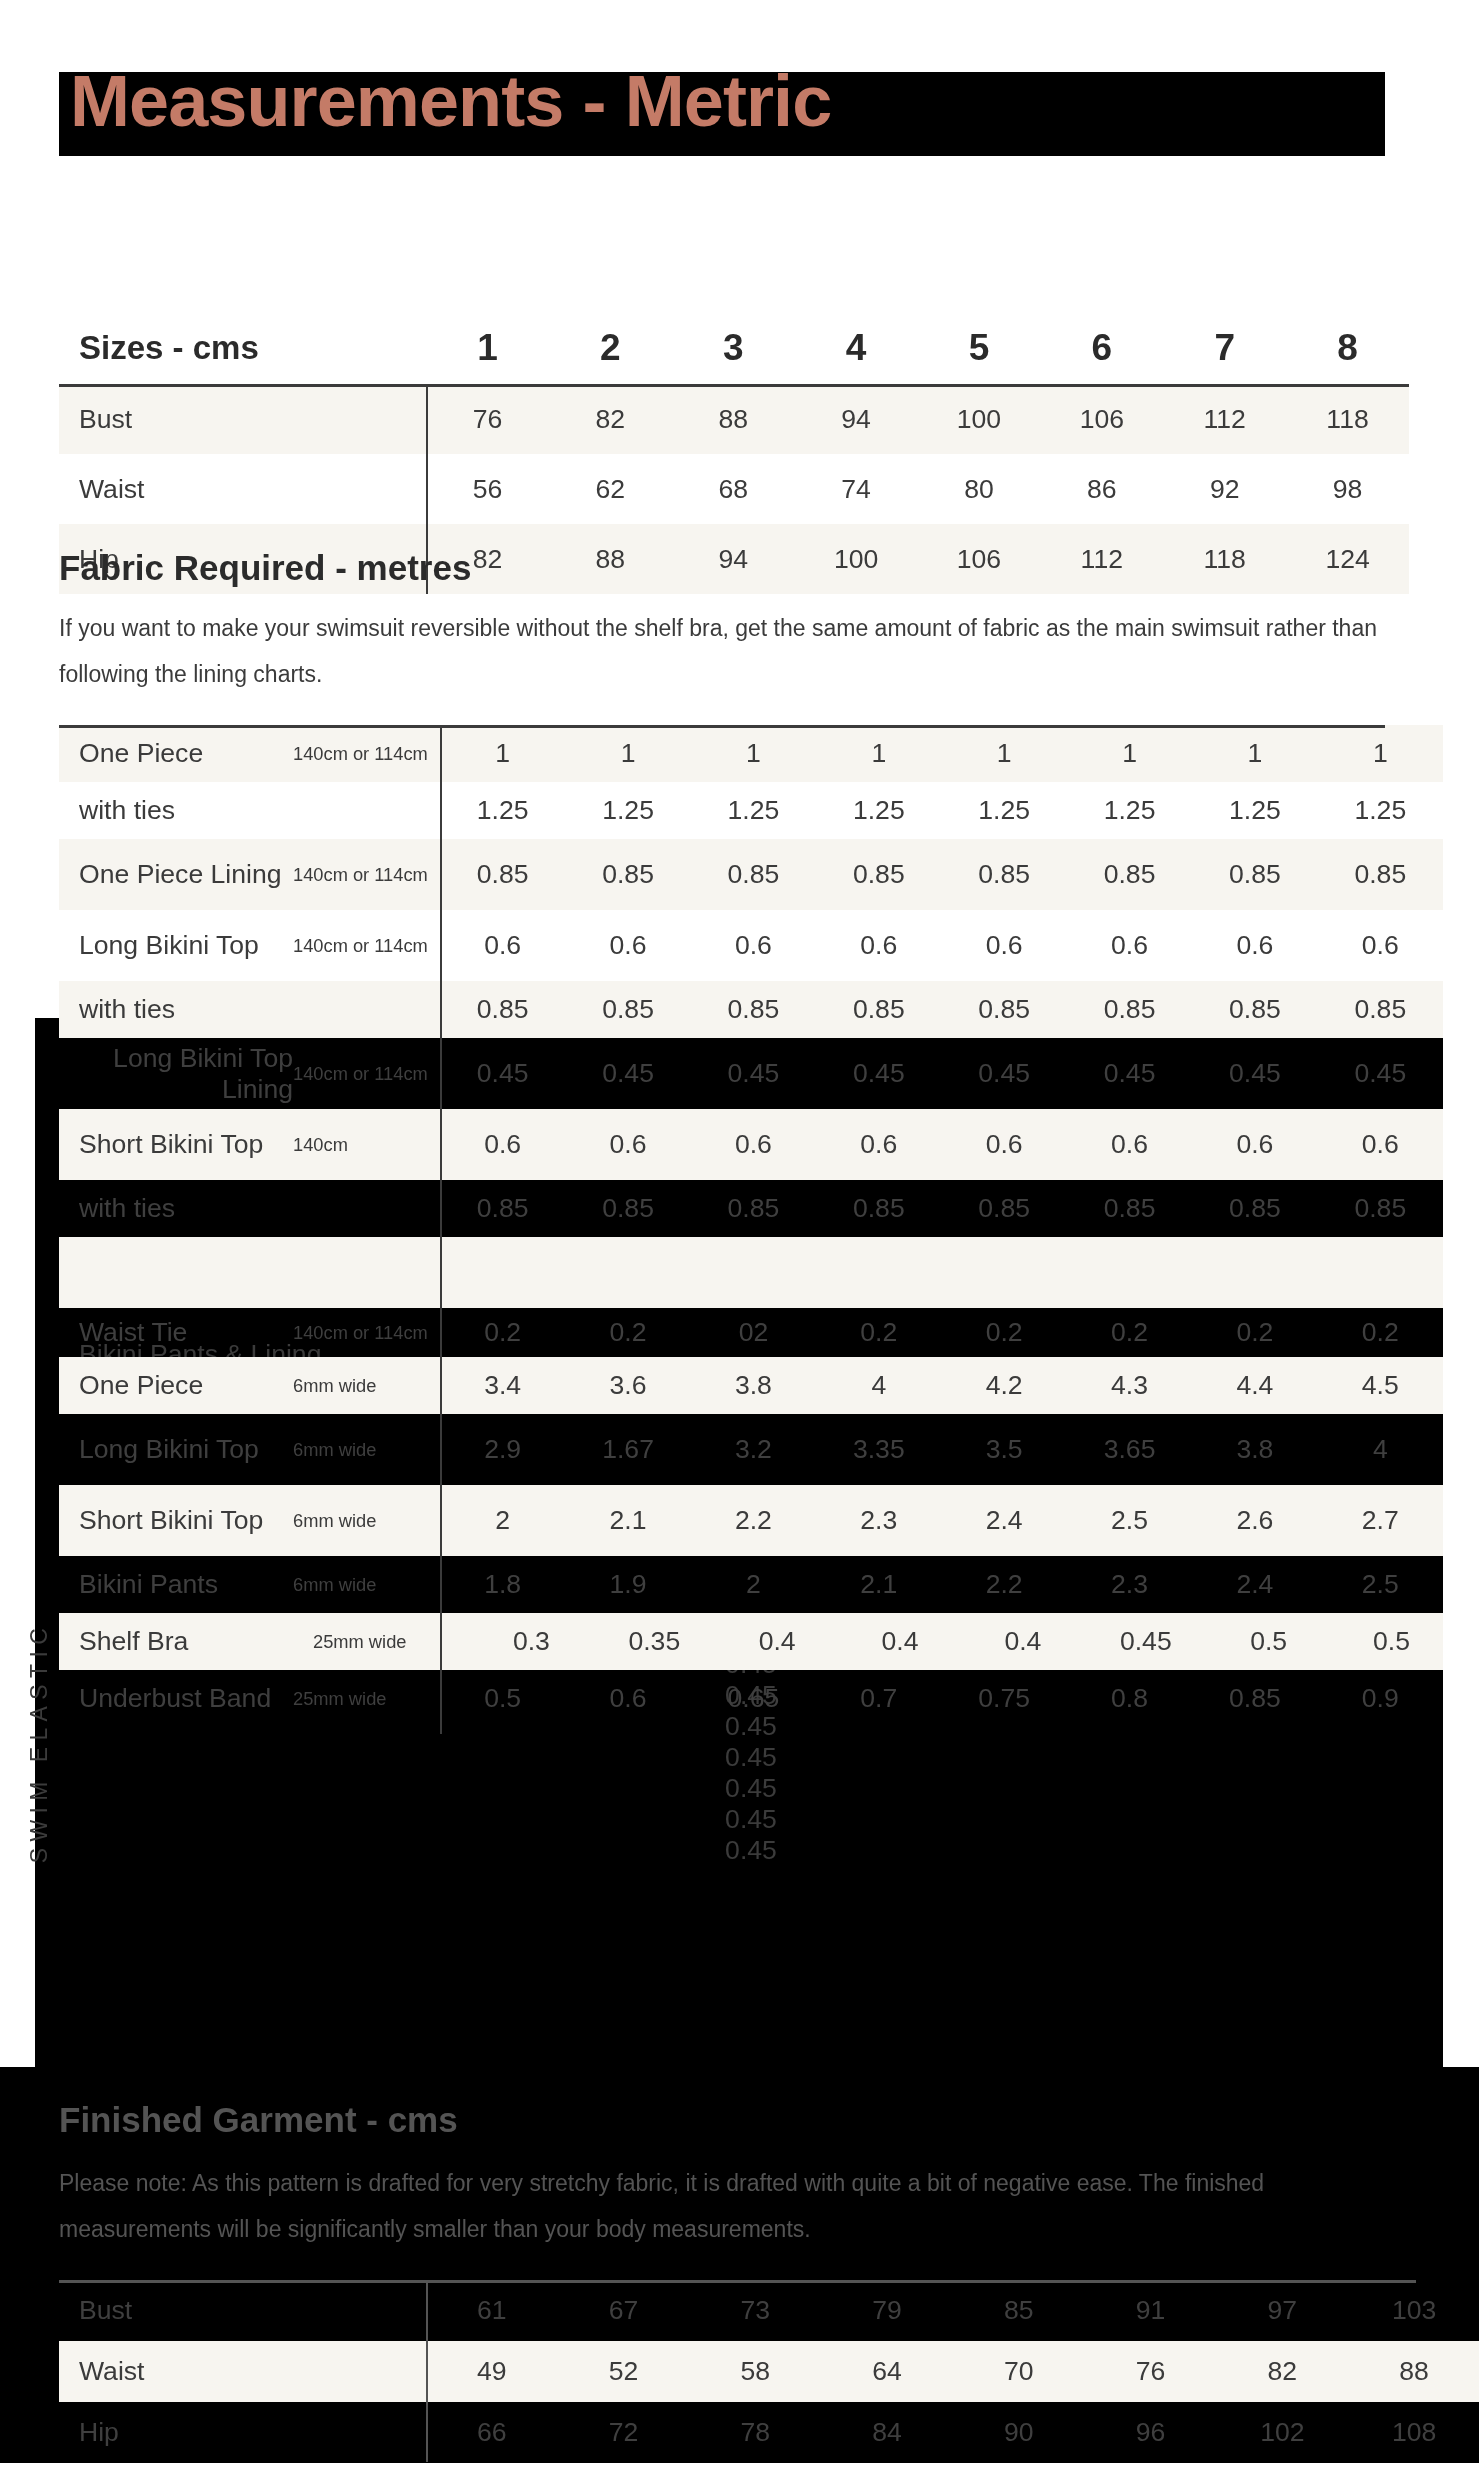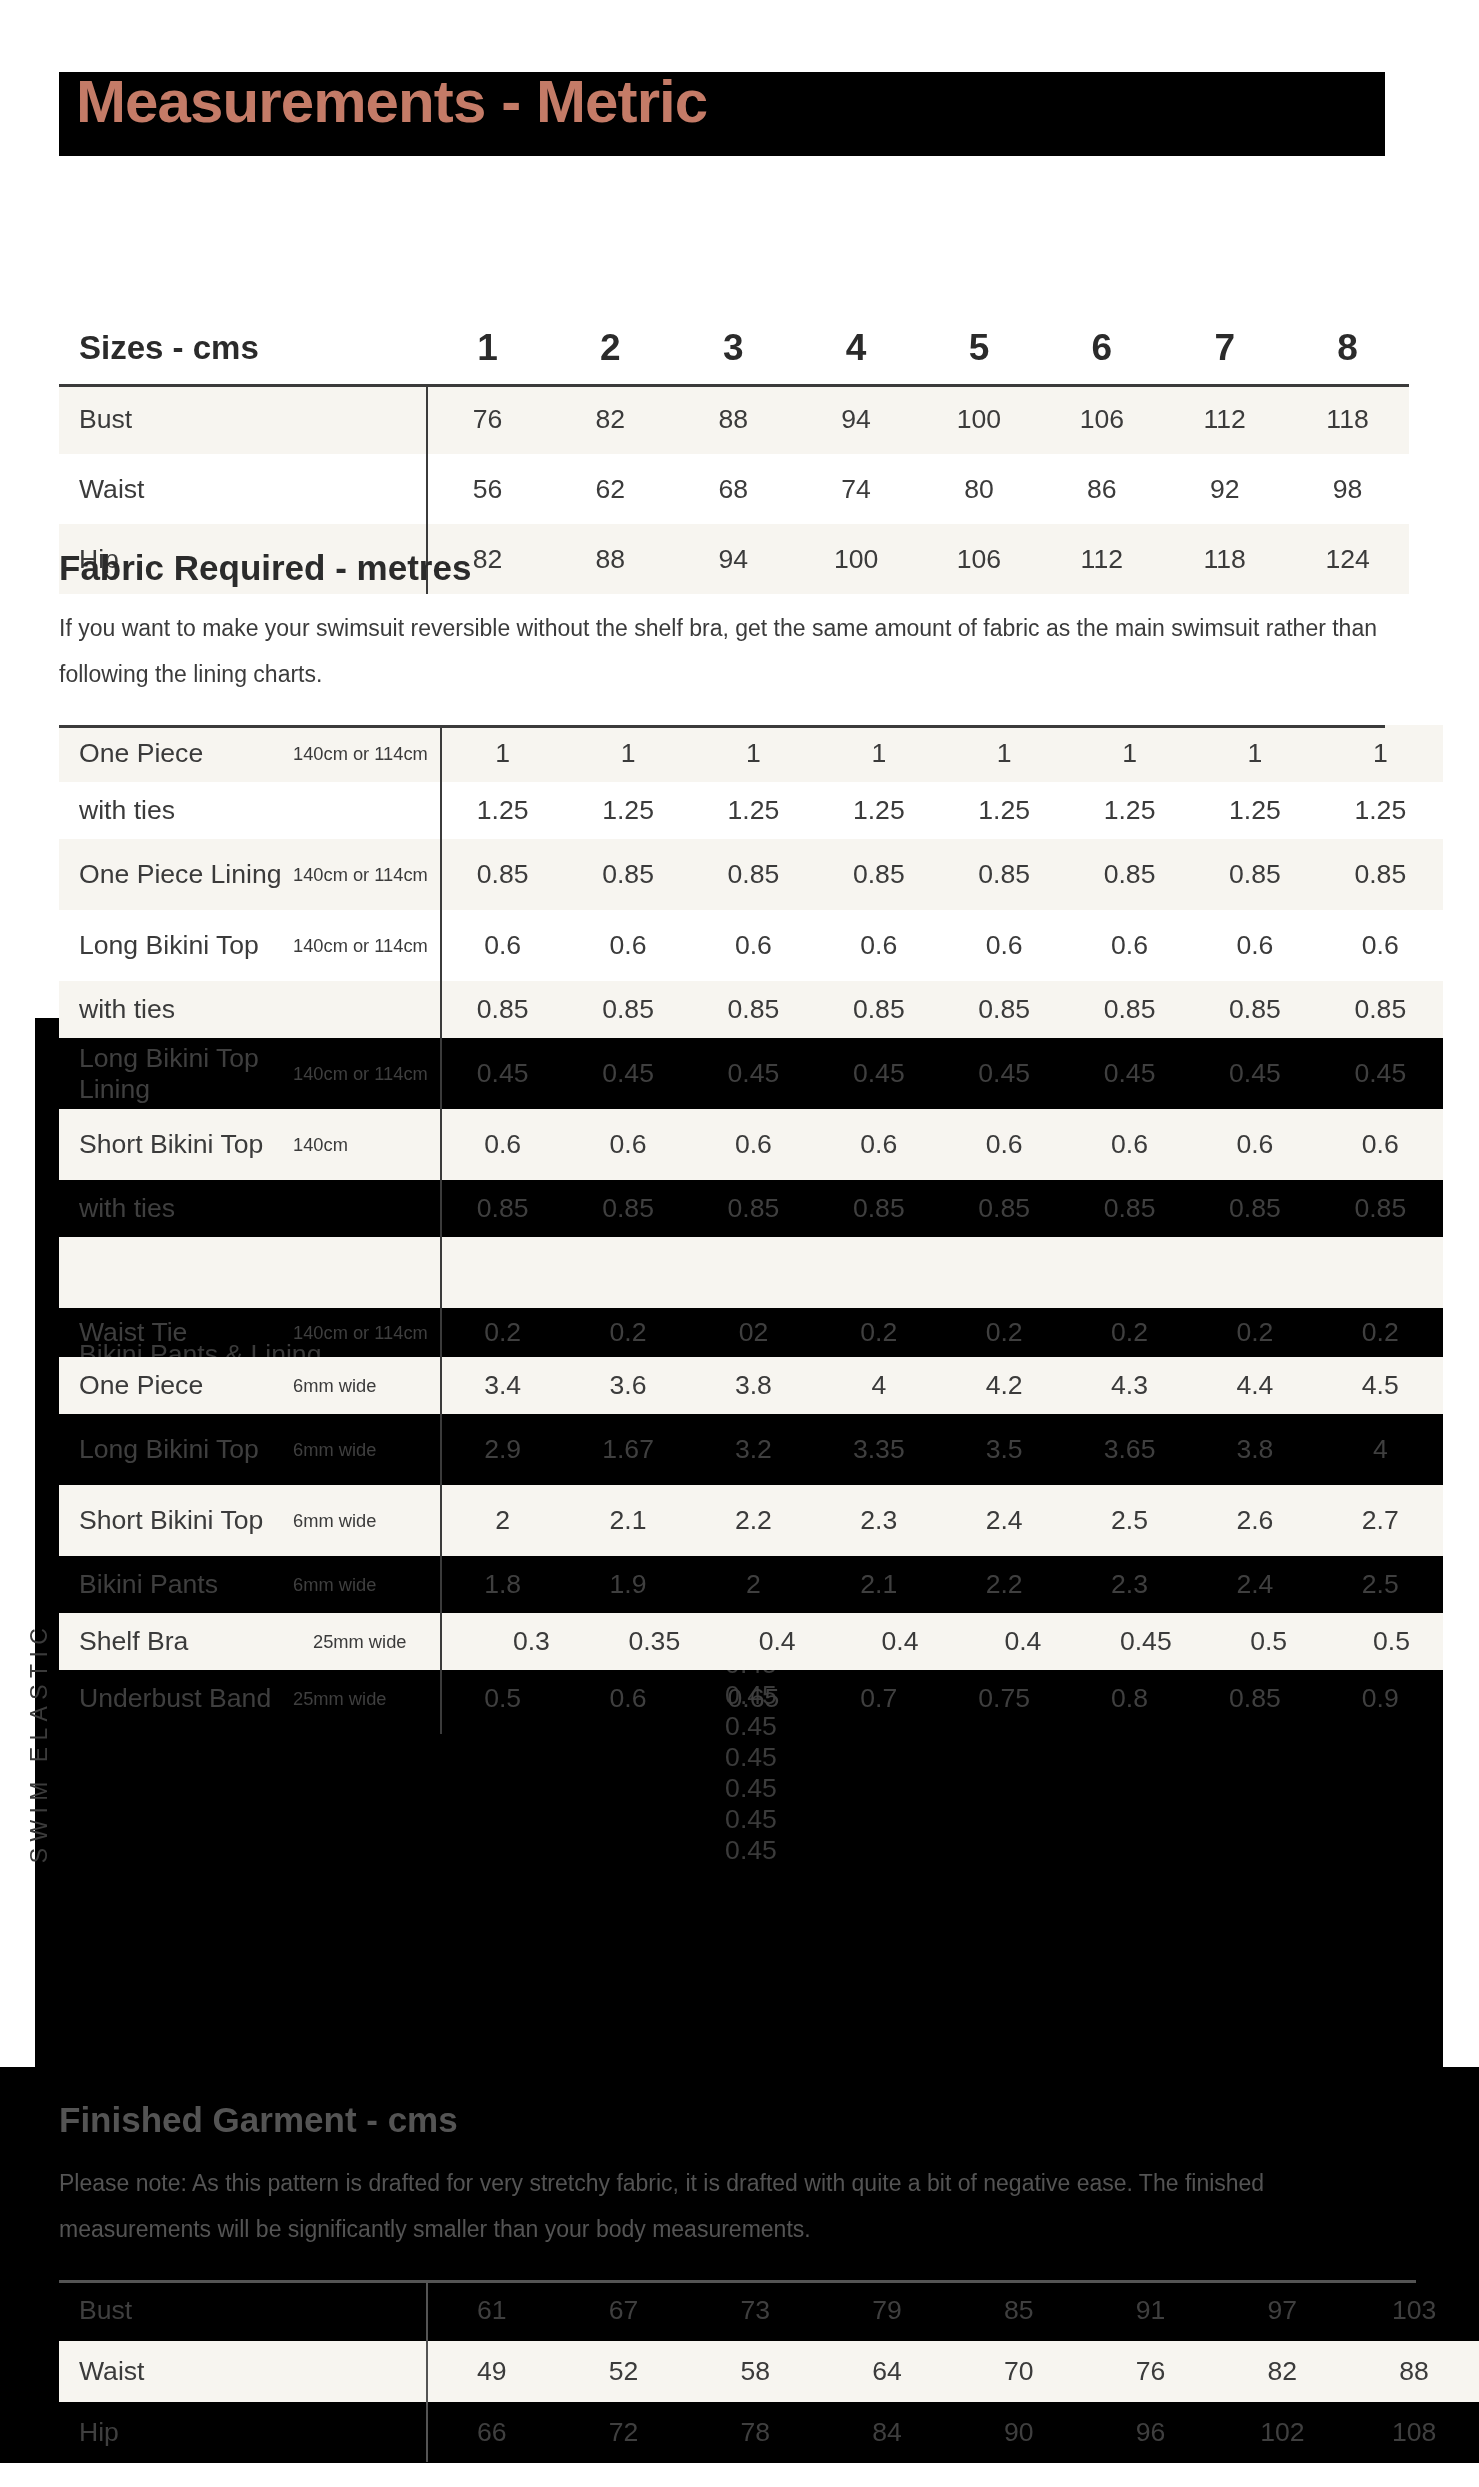--- a/index.html
+++ b/index.html
@@ -23,25 +23,25 @@
   .title-banner {
     position: absolute;
     left: 59px;
     top: 72px;
     width: 1326px;
     height: 84px;
     background: #000000;
   }
   .title-text {
     position: absolute;
-    left: 76px;
+    left: 70px;
     top: 42px;
     width: 1339px;
     height: 119px;
-    font-size: 60px;
+    font-size: 72px;
     line-height: 119px;
     font-weight: 700;
     letter-spacing: -0.9px;
     color: #c47b67;
     white-space: nowrap;
     z-index: 4;
   }
 
   
   .black-panel {
@@ -82,20 +82,21 @@
   }
   .row.stripe { background: #f7f5f0; }
 
   .cell-label {
     display: flex;
     align-items: center;
     flex: 0 0 auto;
     padding-left: 20px;
     font-size: 26.6px;
     color: #3b3b3b;
+    text-align: right;
   }
   .cell-sub {
     display: flex;
     align-items: center;
     flex: 0 0 auto;
     font-size: 18.3px;
     line-height: 23px;
     color: #3b3b3b;
   }
   .cell-val {

